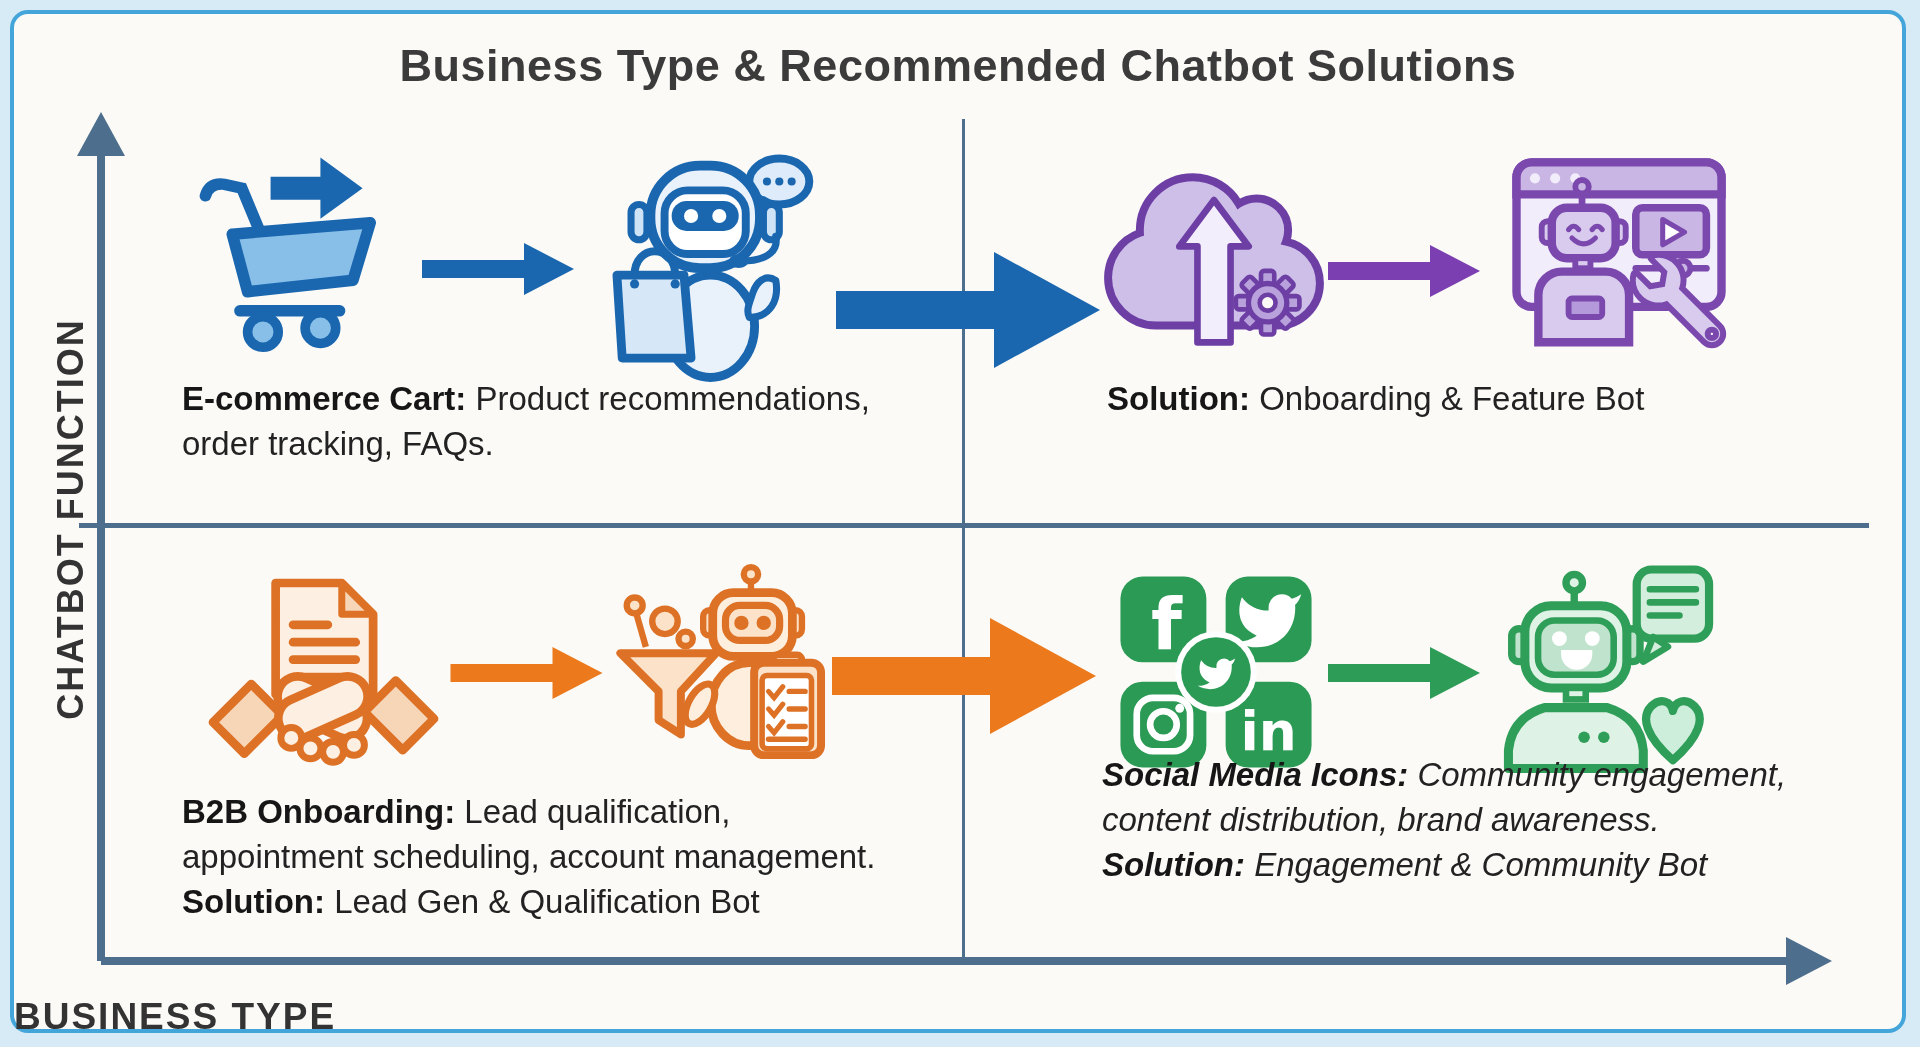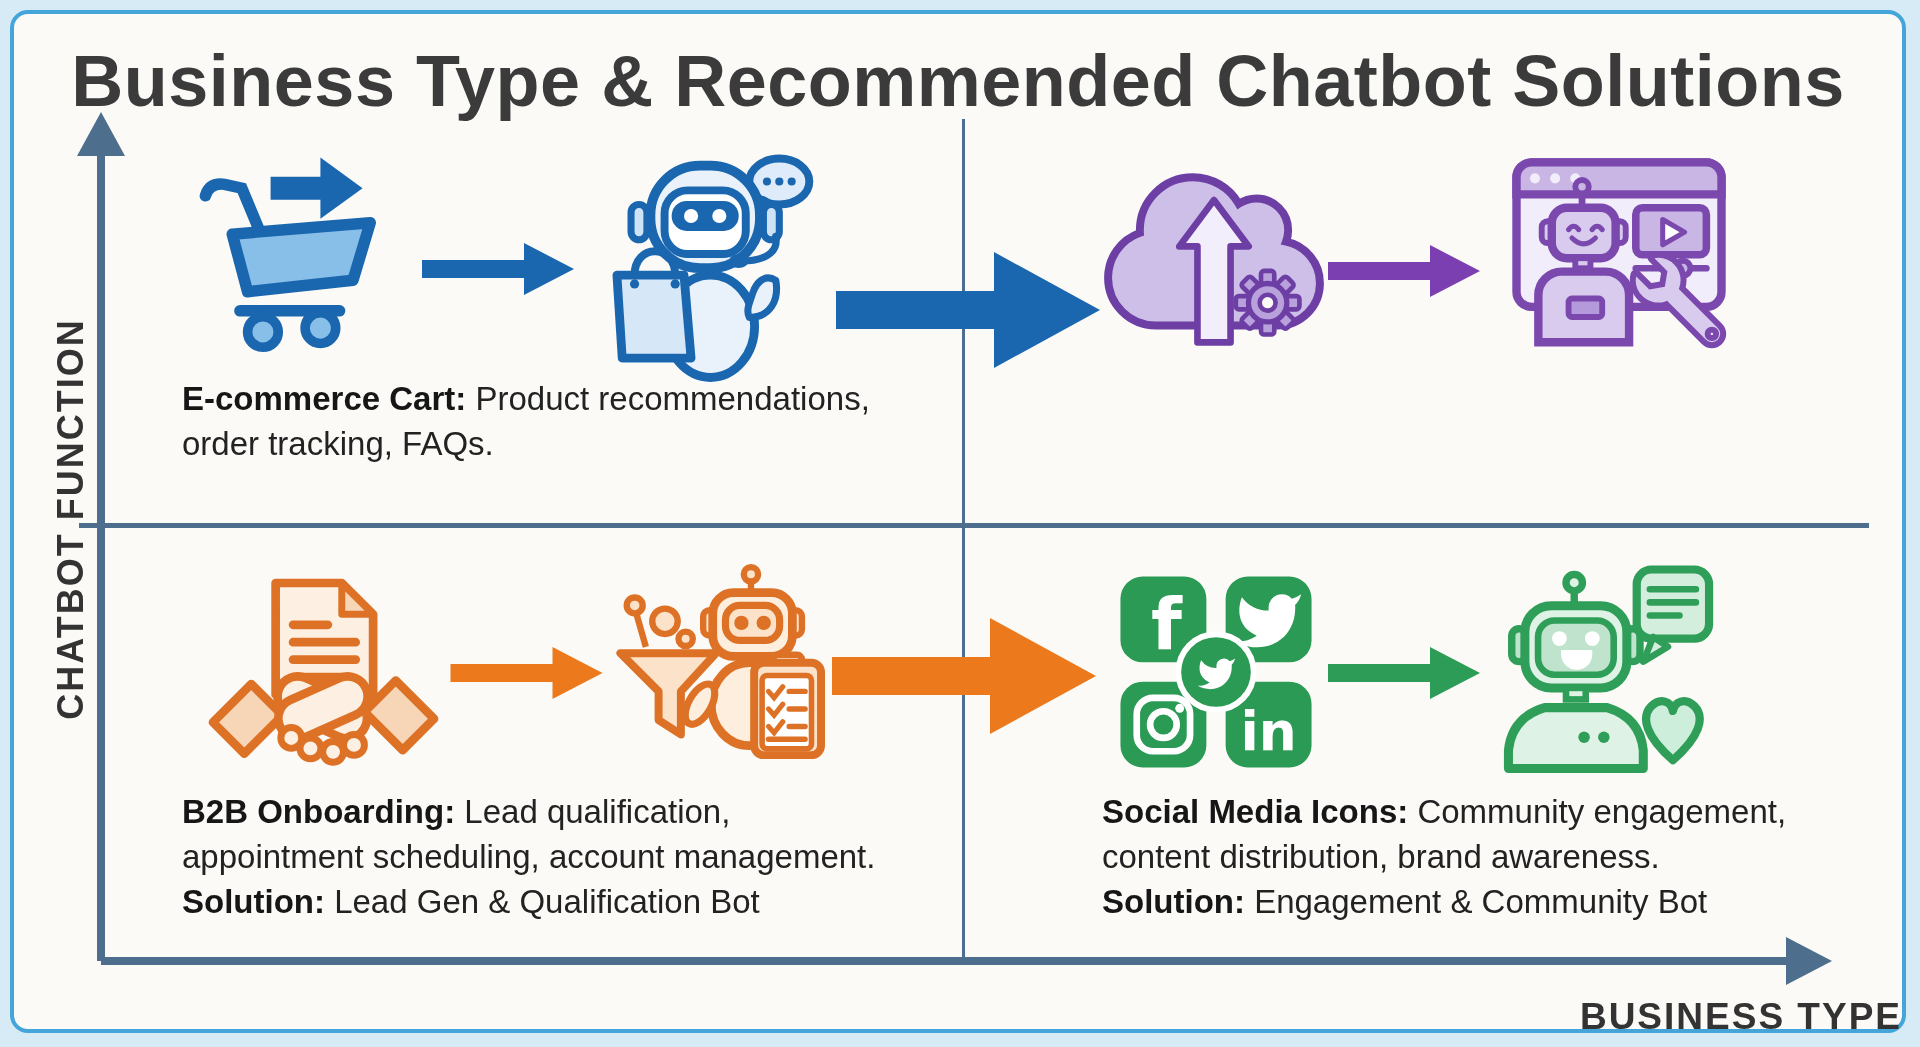--- a/index.html
+++ b/index.html
@@ -1,30 +1,30 @@
 <!DOCTYPE html>
 <html><head>
 <meta charset="utf-8">
 <style>
   html,body{margin:0;padding:0;background:#b9d9ea;}
   .canvas{position:relative;width:1920px;height:1047px;background:#d6ebf6;
           font-family:"Liberation Sans",sans-serif;overflow:hidden;}
   .card{position:absolute;left:10px;top:10px;width:1896px;height:1023px;
         background:#fbfaf7;border:4px solid #43a5d9;border-radius:18px;box-sizing:border-box;}
   .abs{position:absolute;}
-  .title{width:100%;text-align:center;top:26px;font-size:72px;font-weight:bold;color:#3b3b3b;letter-spacing:.5px;}
+  .title{width:100%;text-align:center;top:26px;font-size:45px;font-weight:bold;color:#3b3b3b;letter-spacing:.5px;}
   .axis-line{background:#4d6f8d;}
   .tri-up{width:0;height:0;border-left:24px solid transparent;border-right:24px solid transparent;
           border-bottom:44px solid #4d6f8d;}
   .tri-right{width:0;height:0;border-top:24px solid transparent;border-bottom:24px solid transparent;
           border-left:46px solid #4d6f8d;}
   .divider{background:#4d6f8d;}
   .y-label{left:57px;top:505px;transform:translate(-50%,-50%) rotate(-90deg);
            font-size:36px;font-weight:bold;color:#333;letter-spacing:2px;white-space:nowrap;}
-  .x-label{width:100%;text-align:right;top:982px;font-size:37px;font-weight:bold;color:#333;letter-spacing:2px;}
+  .x-label{width:100%;text-align:left;top:982px;font-size:37px;font-weight:bold;color:#333;letter-spacing:2px;}
   .qtext{font-size:33px;line-height:45px;color:#222;}
   .qtext p{margin:0;}
   .qtext b{color:#161616;text-align:center;}
   svg{display:block;overflow:visible;}
 </style>
 </head>
 <body>
 
 <div class="canvas">
   <div class="card">
@@ -124,20 +124,21 @@
       <path d="M38 50 q7 7 14 0" stroke="#7b49ae" stroke-width="3" fill="none" stroke-linecap="round"></path>
       <rect x="40" y="62" width="9" height="6" fill="#d8cbee" stroke="#7b49ae" stroke-width="3.5"></rect>
       <path d="M18 112 v-28 a14 14 0 0 1 14 -14 h26 a14 14 0 0 1 14 14 v28 z" fill="#d8cbee" stroke="#7b49ae" stroke-width="5"></path>
       <rect x="36" y="86" width="20" height="11" rx="2" fill="#b49adb" stroke="#7b49ae" stroke-width="3.5"></rect>
       <g transform="translate(128,60) scale(-0.105,0.105)">
         <path d="M507.73 109.1c-2.24-9.03-13.54-12.09-20.12-5.51l-74.36 74.36-67.88-11.31-11.31-67.88 74.36-74.36c6.62-6.62 3.43-17.9-5.66-20.16-47.38-11.74-99.55.91-136.58 37.93-39.64 39.64-50.55 97.1-34.05 147.2L18.74 402.76c-24.99 24.99-24.99 65.51 0 90.5 24.99 24.99 65.51 24.99 90.5 0l213.21-213.21c50.12 16.71 107.47 5.68 147.37-34.22 37.07-37.07 49.7-89.32 37.91-136.73zM64 472c-13.25 0-24-10.75-24-24 0-13.26 10.75-24 24-24s24 10.74 24 24c0 13.25-10.75 24-24 24z" fill="#d8cbee" stroke="#7b49ae" stroke-width="34"></path>
       </g>
     </svg>
 
     <div class="abs qtext" style="left:1093px;top:362px;width:762px;">
+      <p><b>Solution:</b><span> Onboarding &amp; Feature Bot</span></p>
     </div>
 
     <svg class="abs" style="left:192px;top:562px;" width="235" height="209" viewBox="0 0 135 120">
       <path d="M40 4 h38 l18 18 v46 h-56 z" fill="#fdf0e3" stroke="#dd7226" stroke-width="5" stroke-linejoin="round"></path>
       <path d="M78 4 v18 h18 z" fill="#f7d6b8" stroke="#dd7226" stroke-width="4" stroke-linejoin="round"></path>
       <path d="M50 28 h20 M50 38 h36 M50 48 h36 M50 58 h28" stroke="#dd7226" stroke-width="5" stroke-linecap="round"></path>
       <path d="M4 84 L26 62 L44 80 L22 102 z" fill="#f7d6b8" stroke="#dd7226" stroke-width="5" stroke-linejoin="round"></path>
       <path d="M131 82 L109 60 L91 78 L113 100 z" fill="#f7d6b8" stroke="#dd7226" stroke-width="5" stroke-linejoin="round"></path>
       <rect x="40" y="64" width="54" height="23" rx="11.5" transform="rotate(24 67 75)" fill="#fdf0e3" stroke="#dd7226" stroke-width="5"></rect>
       <rect x="40" y="64" width="54" height="23" rx="11.5" transform="rotate(-24 67 75)" fill="#fdf0e3" stroke="#dd7226" stroke-width="5"></rect>
@@ -221,19 +222,19 @@
       <rect x="45" y="74" width="12" height="7" fill="#dff2e6" stroke="#2f9e58" stroke-width="4"></rect>
       <path d="M10 123 v-11 q2 -20 22 -26 h38 q20 6 22 26 v11 z" fill="#dff2e6" stroke="#2f9e58" stroke-width="5.5" stroke-linejoin="round"></path>
       <circle cx="56" cy="104" r="3.5" fill="#2f9e58"></circle>
         <circle cx="68" cy="104" r="3.5" fill="#2f9e58"></circle>
       <rect x="88" y="2" width="44" height="42" rx="9" fill="#d4eedd" stroke="#2f9e58" stroke-width="5"></rect>
       <path d="M98 43 l-6 15 15 -9 z" fill="#d4eedd" stroke="#2f9e58" stroke-width="4" stroke-linejoin="round"></path>
       <path d="M96 14 h28 M96 22 h28 M96 30 h18" stroke="#2f9e58" stroke-width="4" stroke-linecap="round"></path>
       <path d="M110 118 C94 104 90 92 97 85 c5.5 -5.5 12 -2.5 13 3 c1 -5.5 7.5 -8.5 13 -3 c7 7 3 19 -13 33 z" fill="#cdeeda" stroke="#2f9e58" stroke-width="5" stroke-linejoin="round"></path>
     </svg>
 
-    <div class="abs qtext" style="left:1088px;top:775px;width:748px;">
+    <div class="abs qtext" style="left:1088px;top:738px;width:748px;font-style:italic;">
       <p><b>Social Media Icons:</b><span> Community engagement, content distribution, brand awareness.</span></p>
       <p><b>Solution:</b><span> Engagement &amp; Community Bot</span></p>
     </div>
 
   </div>
 </div>
 
 </body></html>

